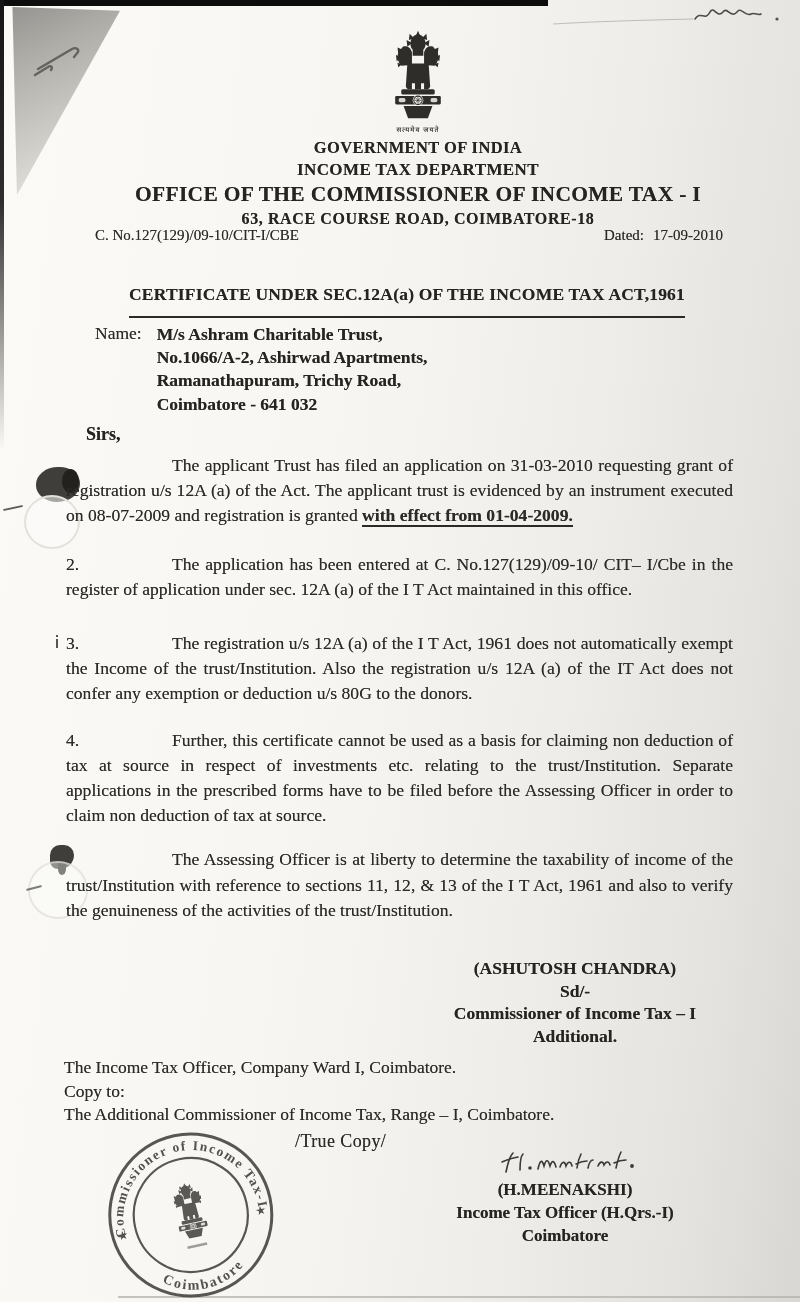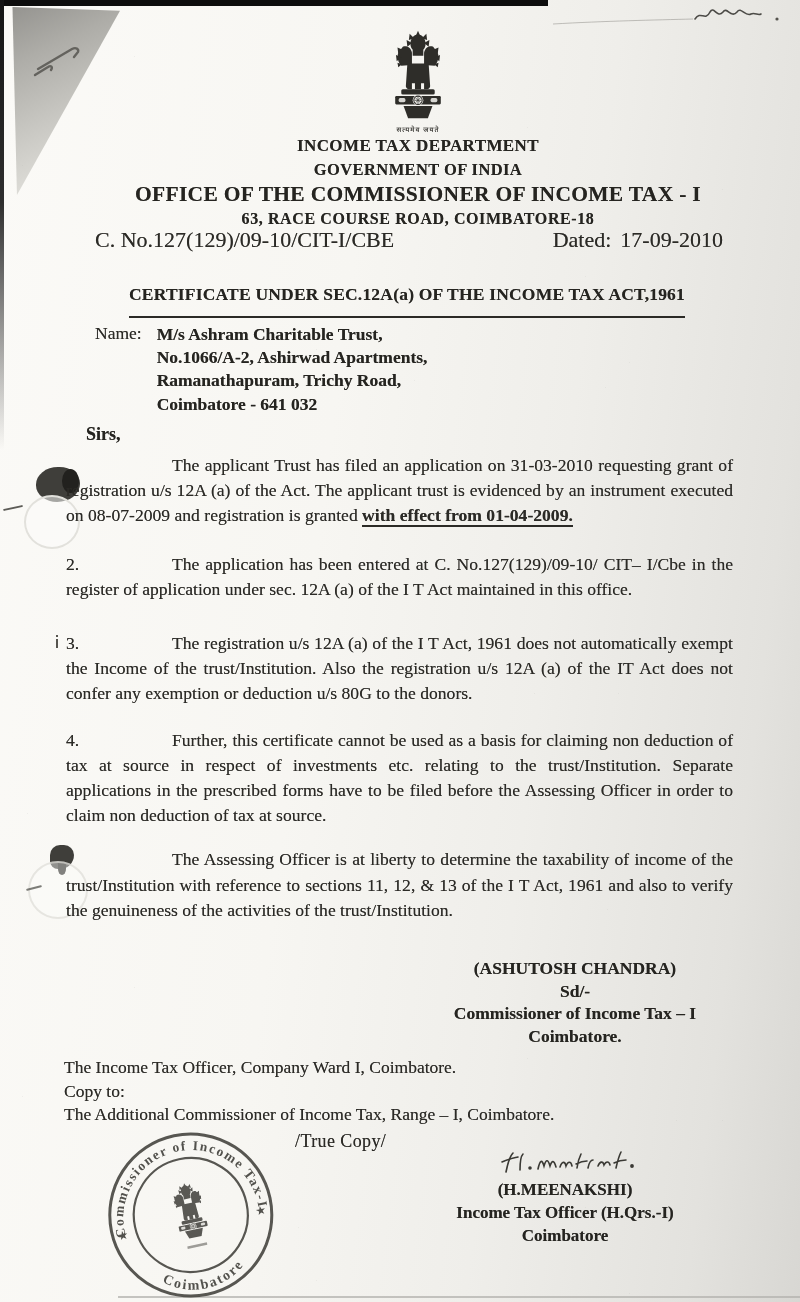--- a/index.html
+++ b/index.html
@@ -31,21 +31,21 @@
 
   
   .header { position:absolute; top:30px; left:0; width:800px; text-align:center; padding-left:36px; box-sizing:border-box; }
   .emblem-caption { font-size:7px; letter-spacing:1px; color:#3a3935; line-height:7px; margin-top:-2px; }
   .hl { font-weight:bold; color:#252420; }
   .hl1 { font-size:16.5px; letter-spacing:.4px; margin-top:4px; }
   .hl2 { font-size:17px;  letter-spacing:.4px; margin-top:2px; }
   .hl3 { font-size:21.5px; letter-spacing:.3px; margin-top:2px; }
   .hl4 { font-size:16px;  letter-spacing:.6px; margin-top:3px; }
 
-  .refrow { position:absolute; top:227px; left:95px; width:628px; display:flex; justify-content:space-between; font-size:22px; }
+  .refrow { position:absolute; top:227px; left:95px; width:628px; display:flex; justify-content:space-between; font-size:15px; }
   .refrow .dated span { margin-left:9px; }
 
   .doc-title { position:absolute; top:284px; left:0; width:800px; text-align:center; padding-left:14px; box-sizing:border-box; }
   .doc-title span { display:inline-block; font-weight:bold; font-size:17.5px; letter-spacing:.2px;
     border-bottom:2px solid #2b2a26; padding-bottom:11px; color:#252420; }
 
   .addr { position:absolute; top:323px; left:95px; display:flex; font-size:17.5px; }
   .addr .label { margin-right:15px; }
   .addr .lines div { font-weight:bold; line-height:23.2px; color:#252420; }
 
@@ -128,22 +128,22 @@
     <div class="dash" style="left:26px; top:52px; width:16px; transform:rotate(-14deg); opacity:.8;"></div>
   </div>
   <div class="tick" style="left:56px; top:639px;"></div>
   <div class="bottomline"></div>
 
   <div class="header ink">
     <svg width="76" height="95" viewBox="0 0 100 125">
         <use href="#emblem"></use>
       </svg>
     <div class="emblem-caption">सत्यमेव जयते</div>
+    <div class="hl hl1">GOVERNMENT OF INDIA</div>
     <div class="hl hl2">INCOME TAX DEPARTMENT</div>
-    <div class="hl hl1">GOVERNMENT OF INDIA</div>
     <div class="hl hl3">OFFICE OF THE COMMISSIONER OF INCOME TAX - I</div>
     <div class="hl hl4">63, RACE COURSE ROAD, COIMBATORE-18</div>
   </div>
 
   <div class="refrow ink">
     <div>C. No.127(129)/09-10/CIT-I/CBE</div>
     <div class="dated">
       <span style="margin-left:0">Dated:</span><span>17-09-2010</span>
     </div>
   </div>
@@ -169,21 +169,21 @@
     <p class="p2"><span class="pnum">2.</span><span>The application has been entered at C. No.127(129)/09-10/ CIT– I/Cbe in the register of application under sec. 12A (a) of the I T Act maintained in this office.</span></p>
     <p class="p3"><span class="pnum">3.</span><span>The registration u/s 12A (a) of the I T Act, 1961 does not automatically exempt the Income of the trust/Institution. Also the registration u/s 12A (a) of the IT Act does not confer any exemption or deduction u/s 80G to the donors.</span></p>
     <p class="p4"><span class="pnum">4.</span><span>Further, this certificate cannot be used as a basis for claiming non deduction of tax at source in respect of investments etc. relating to the trust/Institution. Separate applications in the prescribed forms have to be filed before the Assessing Officer in order to claim non deduction of tax at source.</span></p>
     <p><span class="pnum"></span><span>The Assessing Officer is at liberty to determine the taxability of income of the trust/Institution with reference to sections 11, 12, &amp; 13 of the I T Act, 1961 and also to verify the genuineness of the activities of the trust/Institution.</span></p>
   </div>
 
   <div class="sign-block ink">
     <div>(ASHUTOSH CHANDRA)</div>
     <div>Sd/-</div>
     <div>Commissioner of Income Tax – I</div>
-    <div>Coimbatore.</div>
+    <div>Additional.</div>
   </div>
 
   <div class="copy-block ink">
     <div>The Income Tax Officer, Company Ward I, Coimbatore.</div>
     <div>Copy to:</div>
     <div>The Additional Commissioner of Income Tax, Range – I, Coimbatore.</div>
   </div>
 
   <svg class="stamp" viewBox="0 0 182 180">
     <defs>

